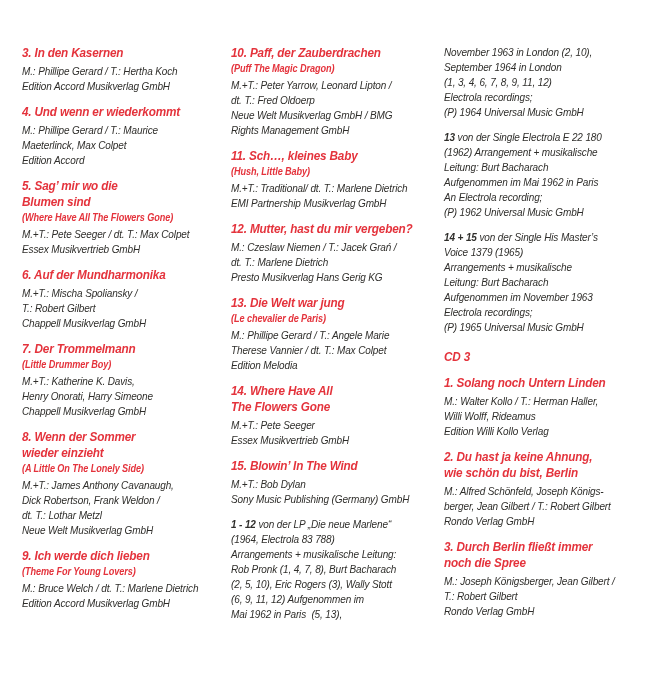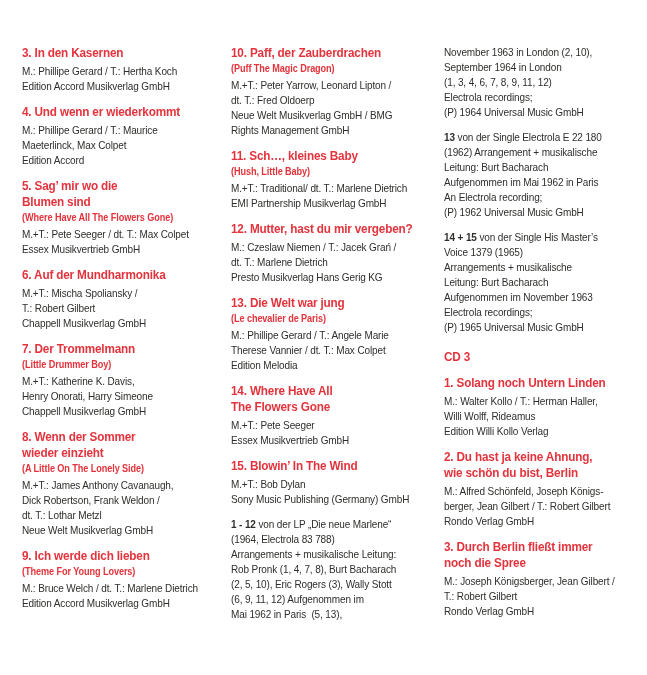--- a/index.html
+++ b/index.html
@@ -11,20 +11,21 @@
   body{
     width:647px;height:675px;
     background:var(--bg);
     font-family:"Liberation Sans", sans-serif;
     overflow:hidden;
   }
   .page{
     position:relative;
     width:647px;height:675px;
     background:var(--bg);
+    font-style:italic;
   }
   .column{
     position:absolute;
     top:45px;
     width:242px;
     transform:scaleX(0.87);
     transform-origin:0 0;
   }
   .col-1{left:22px;}
   .col-2{left:231px;}

